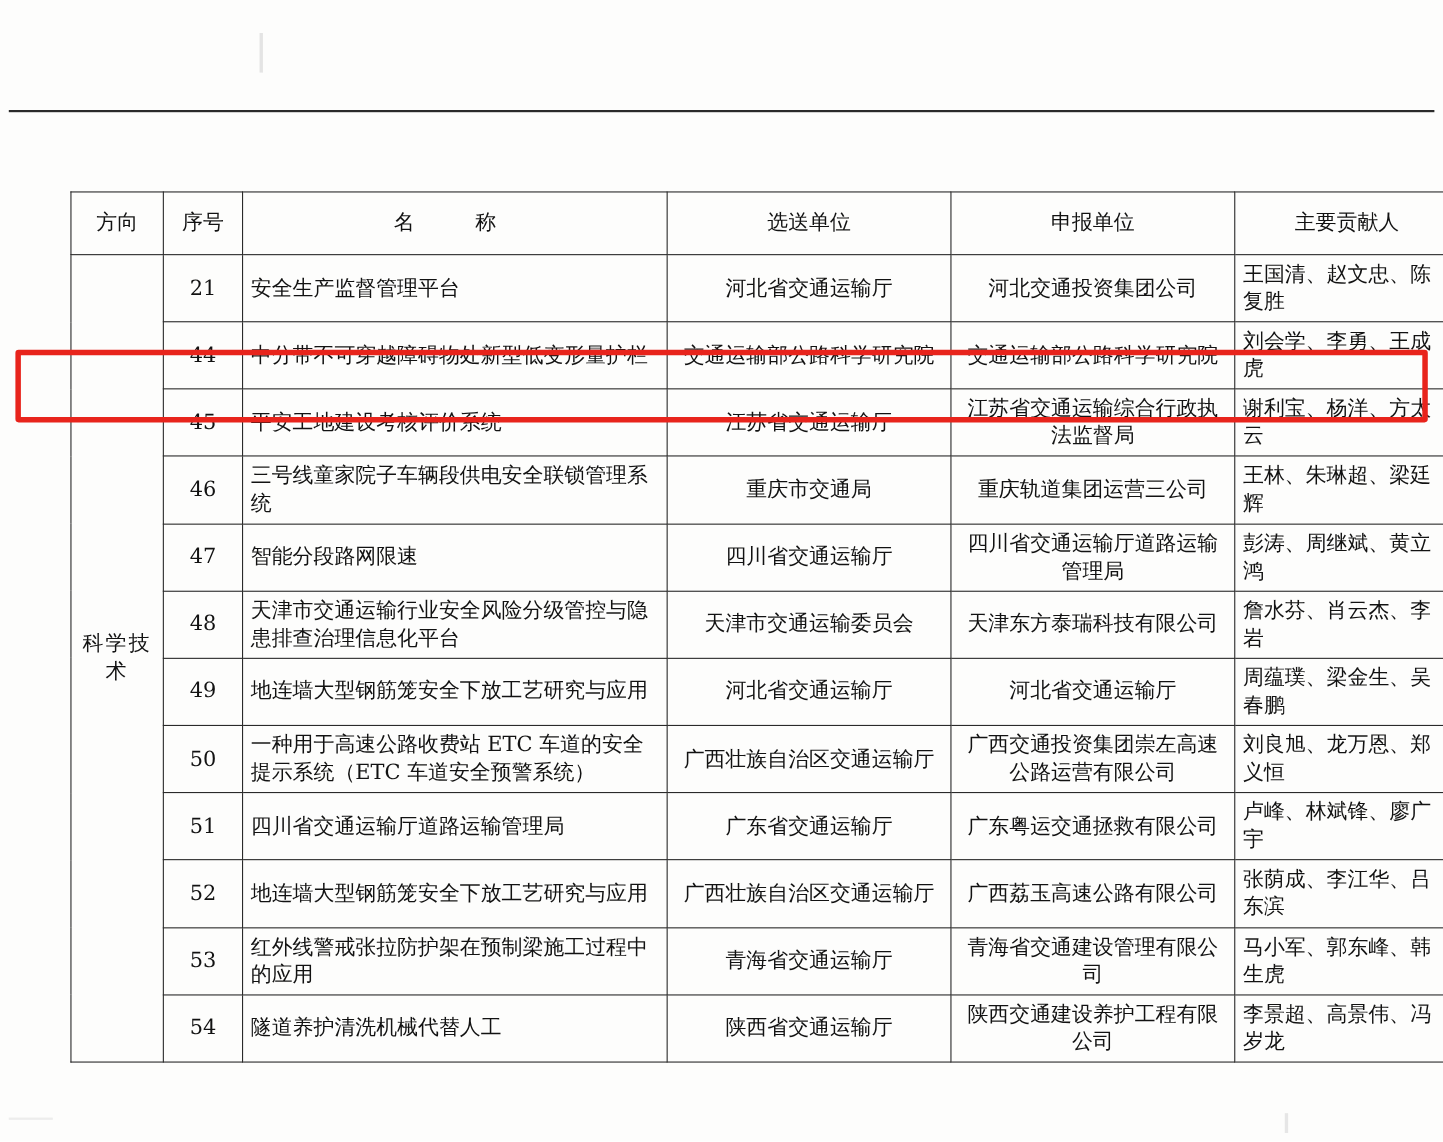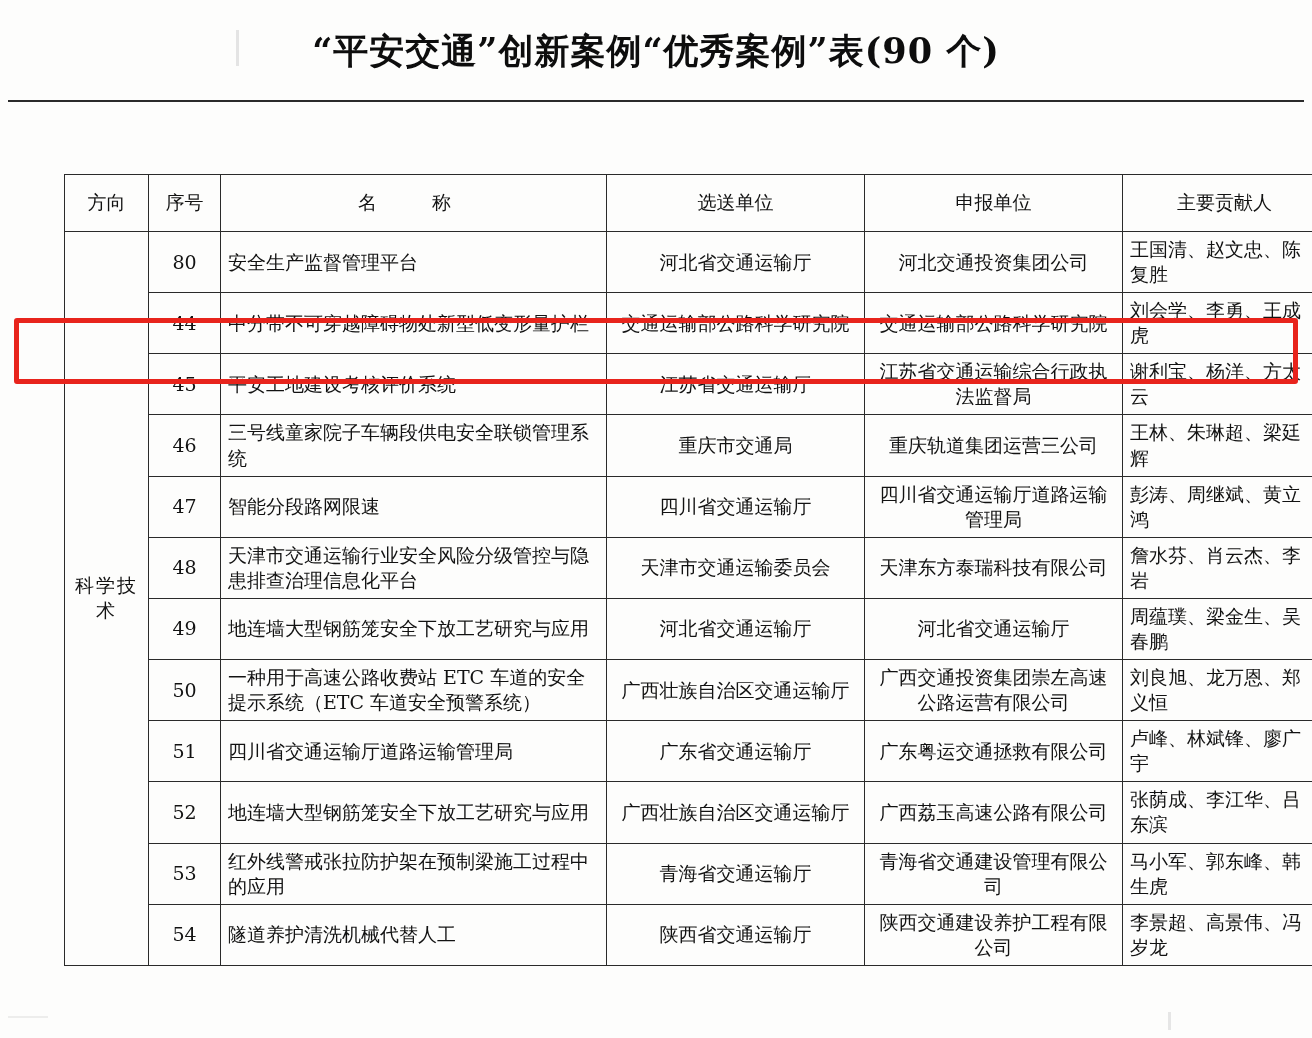--- a/index.html
+++ b/index.html
@@ -124,21 +124,20 @@
 </style>
 </head>
 <body>
 
 <div class="page">
 
   <div class="scan-speck speck1"></div>
   <div class="scan-speck speck2"></div>
   <div class="scan-speck speck3"></div>
 
-  <div class="doc-title">“平安交通”创新案例“优秀案例”表(90 个)</div>
   <div class="title-rule"></div>
 
   <div class="table-wrap">
     <table class="main">
       <colgroup>
         <col class="c-dir">
         <col class="c-no">
         <col class="c-name">
         <col class="c-sel">
         <col class="c-app">
@@ -150,21 +149,21 @@
           <td>序号</td>
           <td class="hdr-name">名　称</td>
           <td>选送单位</td>
           <td>申报单位</td>
           <td>主要贡献人</td>
         </tr>
       </thead>
       <tbody>
         <tr>
           <td class="cell-dir" rowspan="12">科学技术</td>
-          <td class="cell-no">80</td>
+          <td class="cell-no">21</td>
           <td class="cell-name">安全生产监督管理平台</td>
           <td class="cell-sel ctr">河北省交通运输厅</td>
           <td class="cell-app ctr">河北交通投资集团公司</td>
           <td class="cell-ppl">王国清、赵文忠、陈复胜</td>
         </tr>
         <tr>
           <td class="cell-no">44</td>
           <td class="cell-name">中分带不可穿越障碍物处新型低变形量护栏</td>
           <td class="cell-sel">交通运输部公路科学研究院</td>
           <td class="cell-app">交通运输部公路科学研究院</td>

